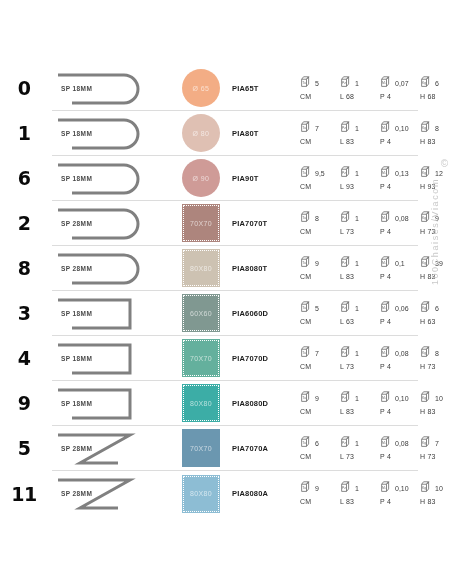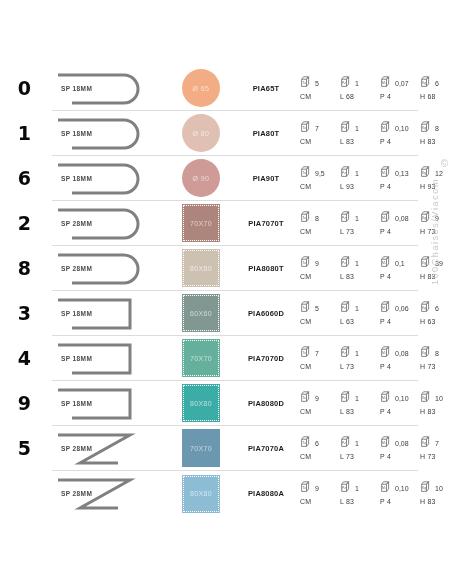--- a/index.html
+++ b/index.html
@@ -62,21 +62,21 @@
   }
   .swatch.circle{width:38px;height:38px;border-radius:50%;}
   .swatch.square{width:38px;height:38px;}
   .swatch.dotted{outline:1px dotted #ffffff;outline-offset:-2px;}
   .swatch span{opacity:0.62;}
 
   
   .codecell{
     width:68px;min-width:68px;
     font-size:7.5px;font-weight:bold;
-    color:#1b1b1b;letter-spacing:0.2px;text-align:center;
+    color:#1b1b1b;letter-spacing:0.2px;
   }
 
   
   .speccell{
     flex:1;height:45px;position:relative;
   }
   .specrow{
     position:absolute;left:0;top:9px;
     display:flex;align-items:center;
   }
@@ -783,20 +783,21 @@
           </div>
           <div class="subrow">
             <span class="s">CM</span>
             <span class="s">L 73</span>
             <span class="s">P 4</span>
             <span class="s">H 73</span>
           </div>
         </div>
       </div>
       <div class="row last">
+        <div class="idx">11</div>
         <div class="legcell"><span><svg width="118" height="45" viewBox="0 0 118 45">
               <path d="M6 9 L78 9 L28 37 L66 37" style="fill:none;stroke:#808080;stroke-width:3;stroke-linecap:butt;stroke-linejoin:miter"></path>
             </svg></span><div class="splabel">SP 28MM</div></div>
         <div class="swcell">
           <div class="swatch square dotted" style="background:#8cbdd4">
             <span>80X80</span>
           </div>
         </div>
         <div class="codecell">PIA8080A</div>
         <div class="speccell">

